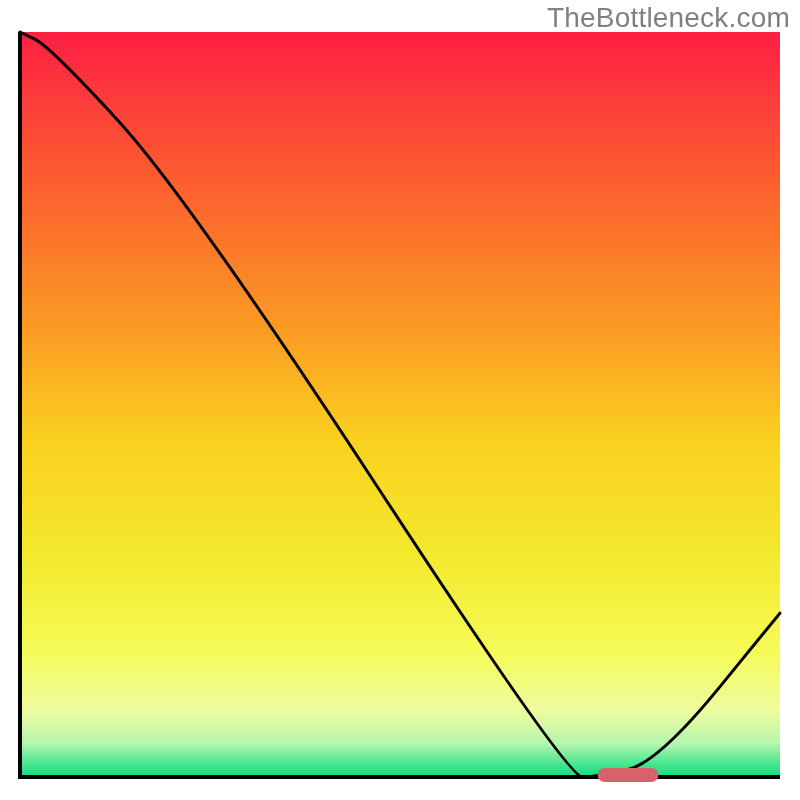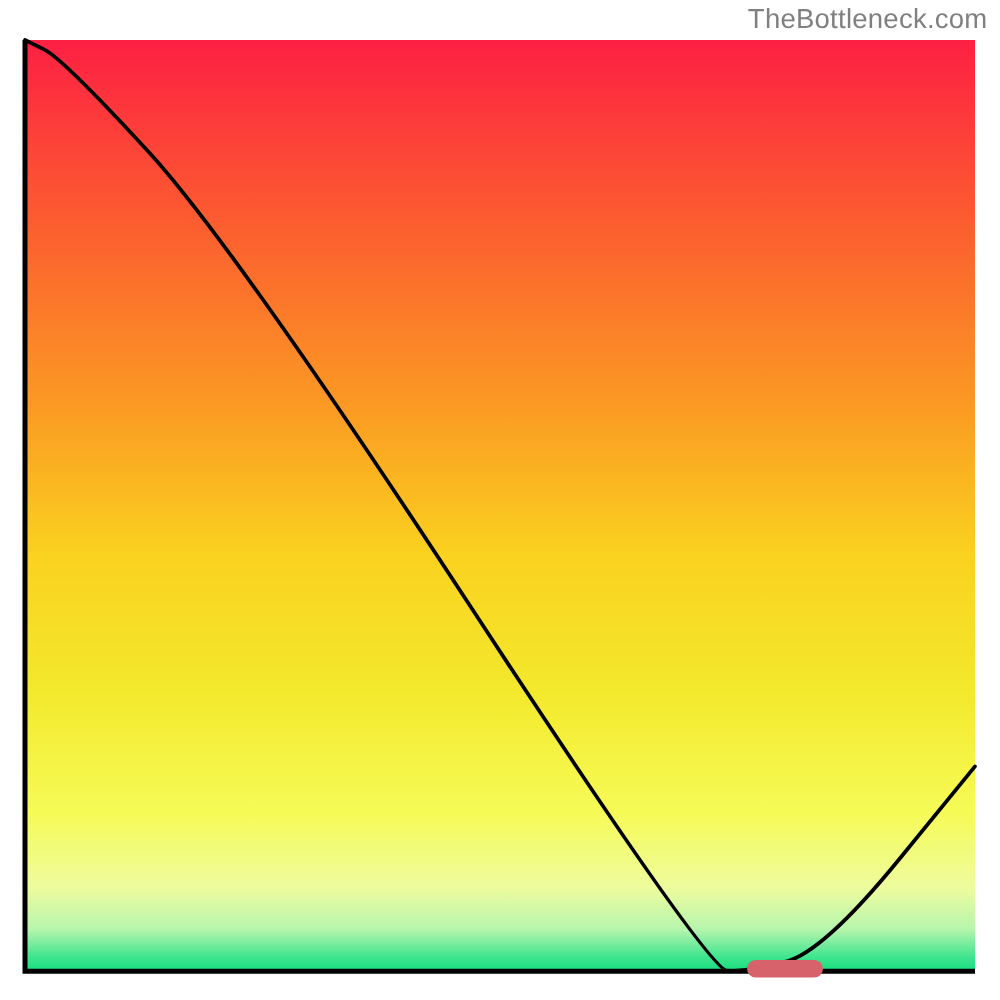--- a/index.html
+++ b/index.html
@@ -8,21 +8,21 @@
     width: 800px;
     height: 800px;
     overflow: hidden;
     background: #ffffff;
     font-family: Arial, Helvetica, sans-serif;
   }
   .watermark {
     position: absolute;
     top: 2px;
     right: 10px;
-    font-size: 22px;
+    font-size: 28px;
     font-weight: 500;
     color: #808080;
     letter-spacing: 0.2px;
   }
   .chart-wrap {
     position: absolute;
     left: 0;
     top: 0;
     width: 800px;
     height: 800px;

